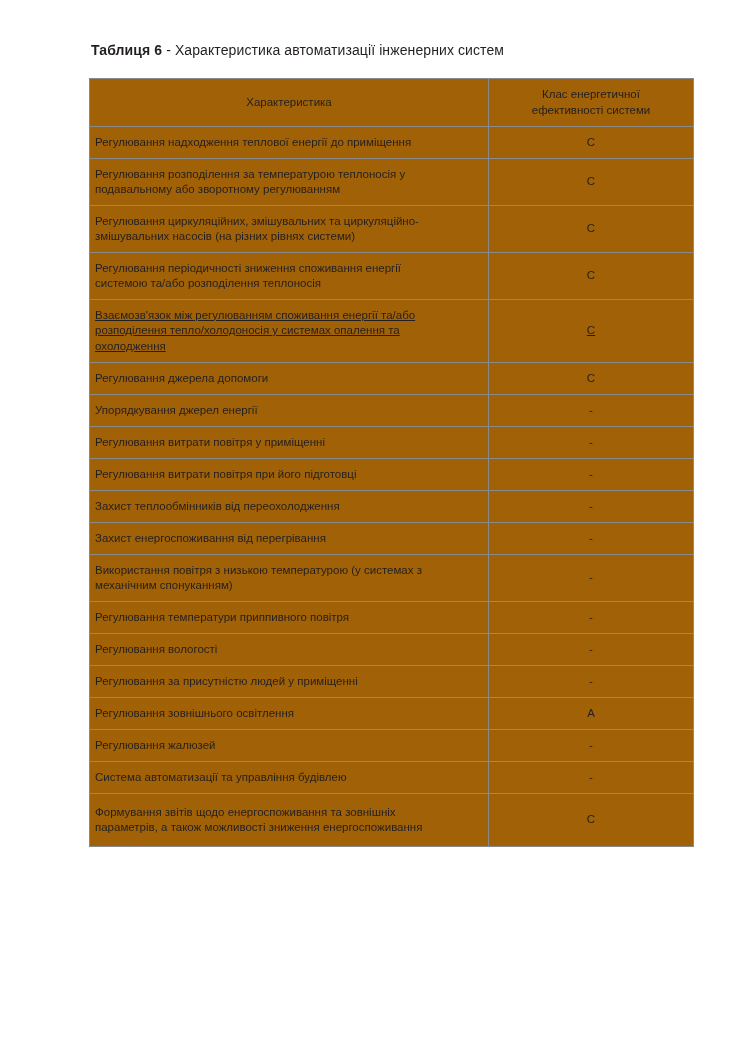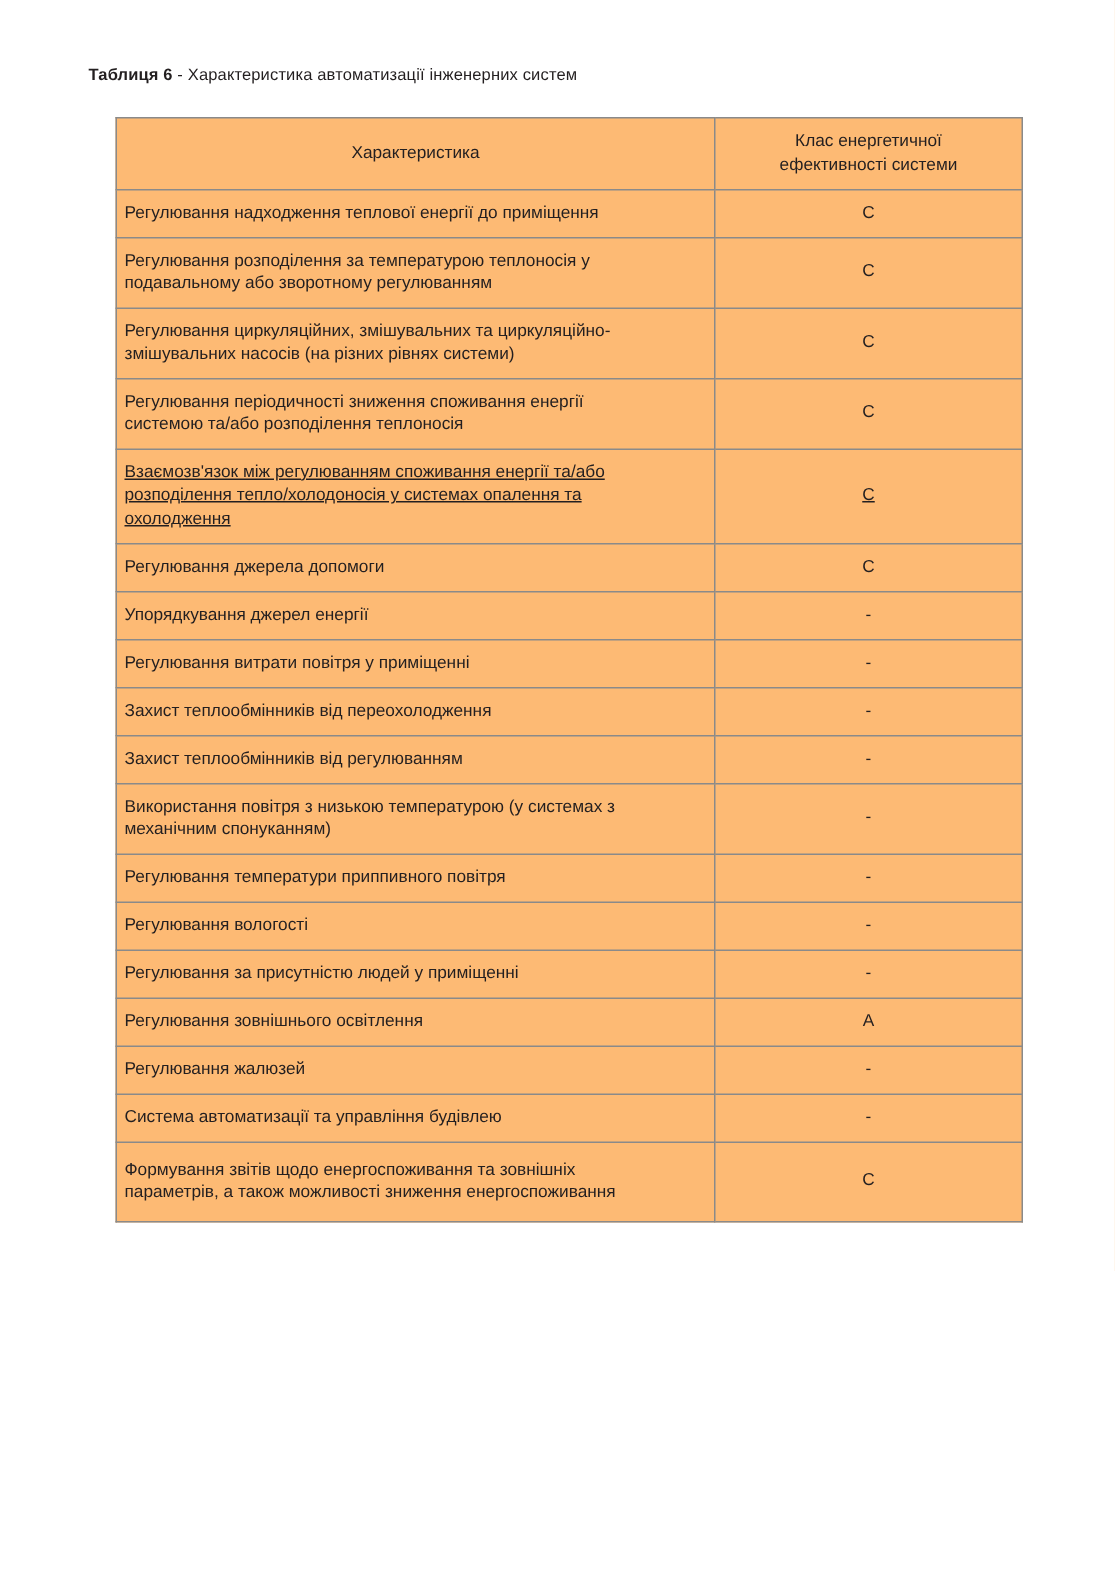--- a/index.html
+++ b/index.html
@@ -19,42 +19,42 @@
   .page {
     position: absolute;
     left: 0;
     top: 0;
     width: 743px;
     height: 1050px;
     background: #ffffff;
   }
   .caption {
     position: absolute;
-    left: 59px;
+    left: 91px;
     top: 43px;
-    font-size: 11px;
+    font-size: 14px;
     line-height: 14px;
     letter-spacing: 0.1px;
     white-space: nowrap;
   }
   .caption .caption-label {
     font-weight: bold;
   }
   .caption .caption-dash,
   .caption .caption-text {
     font-weight: normal;
   }
   table.tbl {
     position: absolute;
-    left: 77px;
+    left: 89px;
     top: 78px;
     width: 604px;
     border-collapse: collapse;
     table-layout: fixed;
-    background: #fdba74;
+    background: #a16207;
   }
   table.tbl col.c-char { width: 399px; }
   table.tbl col.c-class { width: 205px; }
 
   table.tbl th,
   table.tbl td {
     border: 1px solid #8a8a8a;
     padding: 0;
     vertical-align: middle;
     font-weight: normal;
@@ -162,27 +162,33 @@
           <td class="cls">-</td>
         </tr>
         <tr class="r1">
           <td class="char">
             <span class="ln">Регулювання витрати повітря у приміщенні</span>
           </td>
           <td class="cls">-</td>
         </tr>
         <tr class="r1">
           <td class="char">
+            <span class="ln">Регулювання витрати повітря при його підготовці</span>
+          </td>
+          <td class="cls">-</td>
+        </tr>
+        <tr class="r1">
+          <td class="char">
             <span class="ln">Захист теплообмінників від переохолодження</span>
           </td>
           <td class="cls">-</td>
         </tr>
         <tr class="r1">
           <td class="char">
-            <span class="ln">Захист теплообмінників від регулюванням</span>
+            <span class="ln">Захист енергоспоживання від перегрівання</span>
           </td>
           <td class="cls">-</td>
         </tr>
         <tr class="r2">
           <td class="char">
             <span class="ln">Використання повітря з низькою температурою (у системах з</span>
             <span class="ln">механічним спонуканням)</span>
           </td>
           <td class="cls">-</td>
         </tr>

